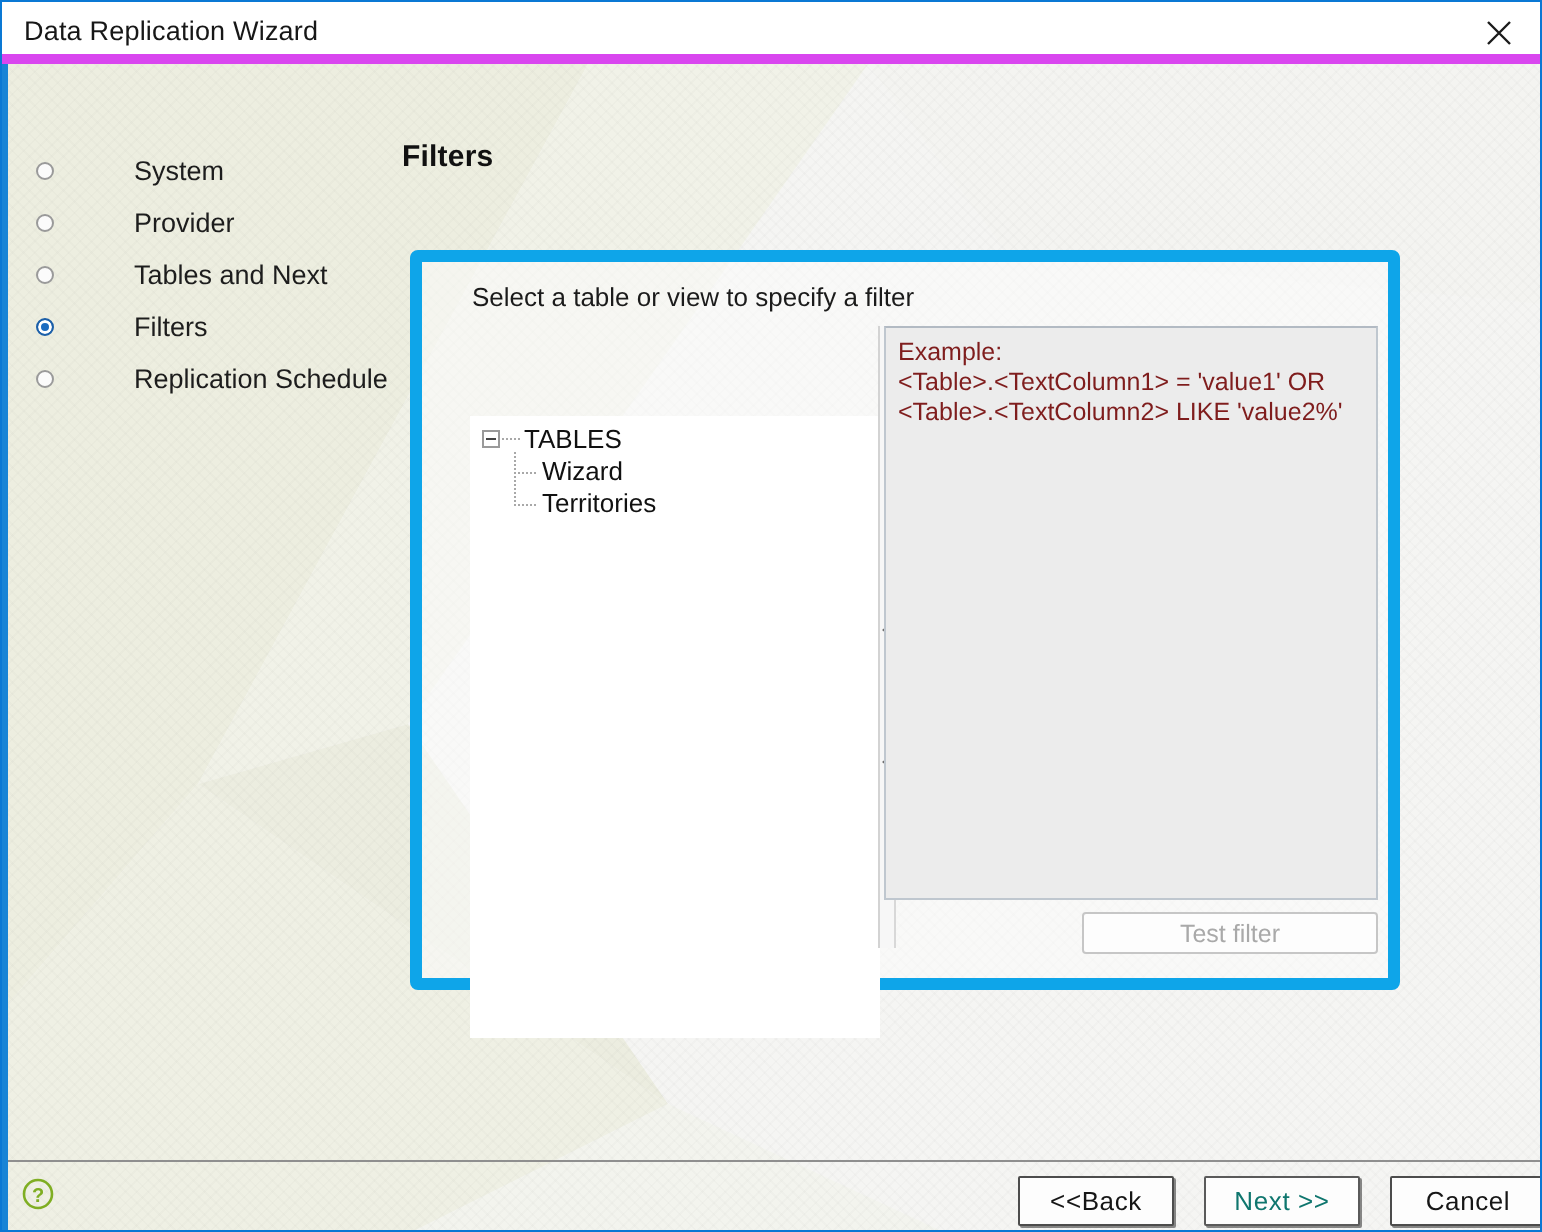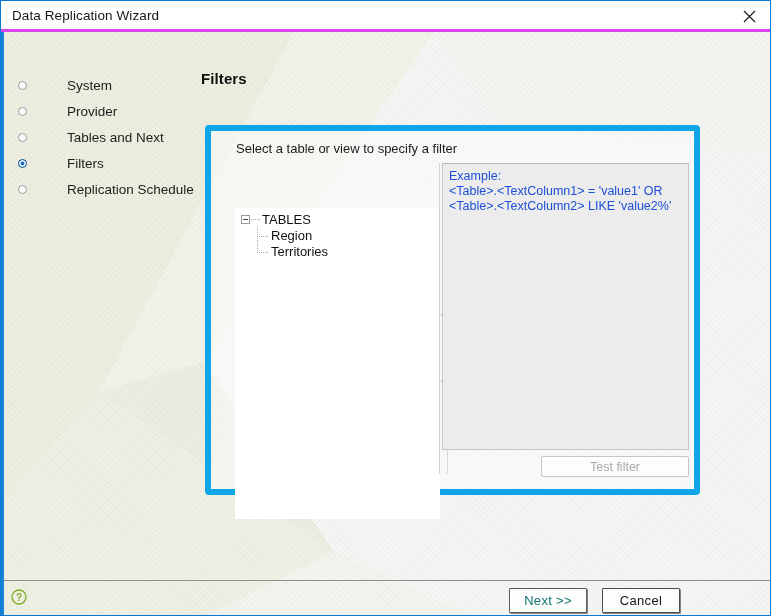--- a/index.html
+++ b/index.html
@@ -28,21 +28,21 @@
     overflow: hidden;
   }
 
   
   .titlebar {
     position: absolute;
     left: 0; top: 0;
     width: 771px;
     height: 31px;
     background: #ffffff;
-    border-bottom: 3px solid #d946ef;
+    border-bottom: 5px solid #d946ef;
     box-sizing: border-box;
   }
   .titlebar-text {
     position: absolute;
     left: 11px;
     top: 7px;
     font-size: 13.5px;
     color: #171717;
     letter-spacing: 0.1px;
     white-space: nowrap;
@@ -291,21 +291,21 @@
     box-sizing: border-box;
     background: #ececec;
     border: 1px solid #bfc7cf;
     border-top-color: #b2bac3;
     padding: 5px 6px;
     overflow: hidden;
     cursor: text;
   }
   .filter-placeholder {
     font-size: 12.5px;
-    color: #1d4ed8;
+    color: #7f1d1d;
     line-height: 15px;
     white-space: pre;
   }
 
   
   .test-filter-button {
     position: absolute;
     left: 330px;
     top: 325px;
     width: 148px;
@@ -431,21 +431,21 @@
 
       <div class="tree-pane">
         <div class="tree">
           <div class="tree-root">
             <span class="expander"></span>
             <span class="dash-connector"></span>
             <span>TABLES</span>
           </div>
           <div class="tree-children">
             <div class="tree-child">
-              <span>Region</span>
+              <span>Wizard</span>
             </div>
             <div class="tree-child">
               <span>Territories</span>
             </div>
           </div>
         </div>
       </div>
 
       <div class="splitter">
         <span class="splitter-arrow top"></span>
@@ -470,20 +470,23 @@
     <div class="help-button">
       <span>
         <svg width="16" height="16" viewBox="0 0 16 16">
           <circle cx="8" cy="8" r="7" fill="none" stroke="#7fae22" stroke-width="1.3"></circle>
           <text x="8" y="11.8" font-family="Liberation Sans, sans-serif" font-size="10" font-weight="bold" fill="#7fae22" text-anchor="middle">?</text>
         </svg>
       </span>
     </div>
 
     <div class="footer-buttons">
+      <div class="dlg-button">
+        <span>&lt;&lt;Back</span>
+      </div>
       <div class="dlg-button default">
         <span>Next &gt;&gt;</span>
       </div>
       <div class="dlg-button">
         <span>Cancel</span>
       </div>
     </div>
 
   </div>
 </div>

